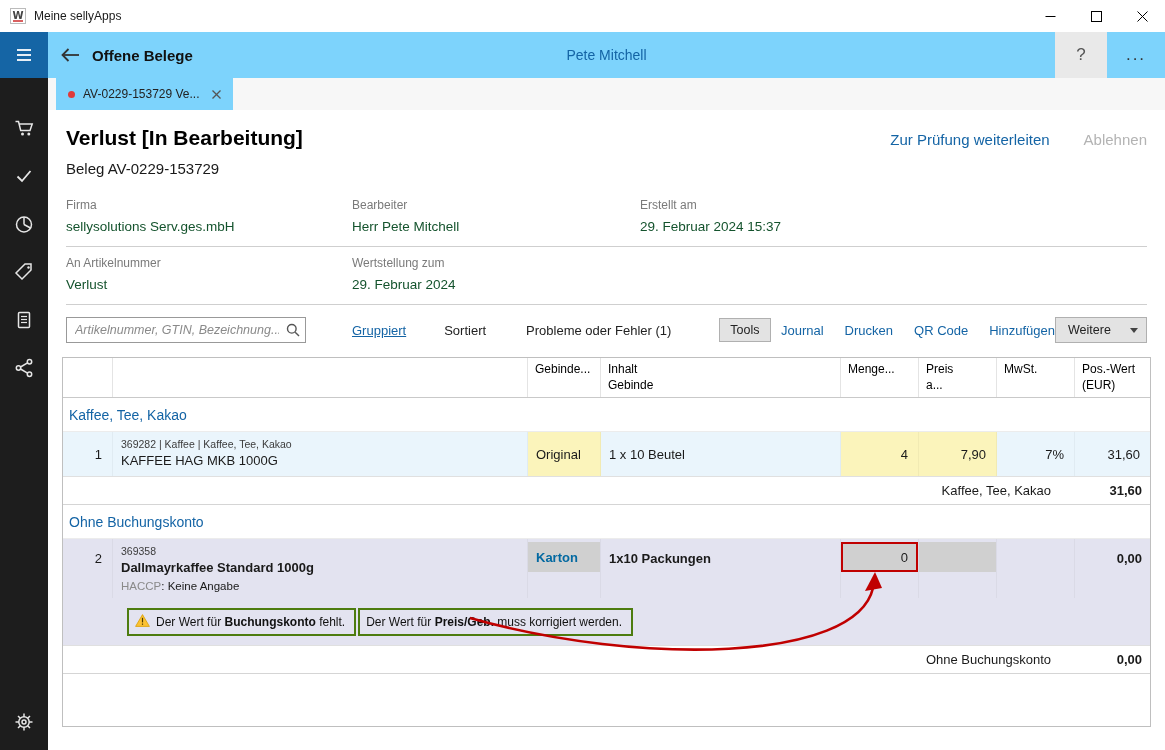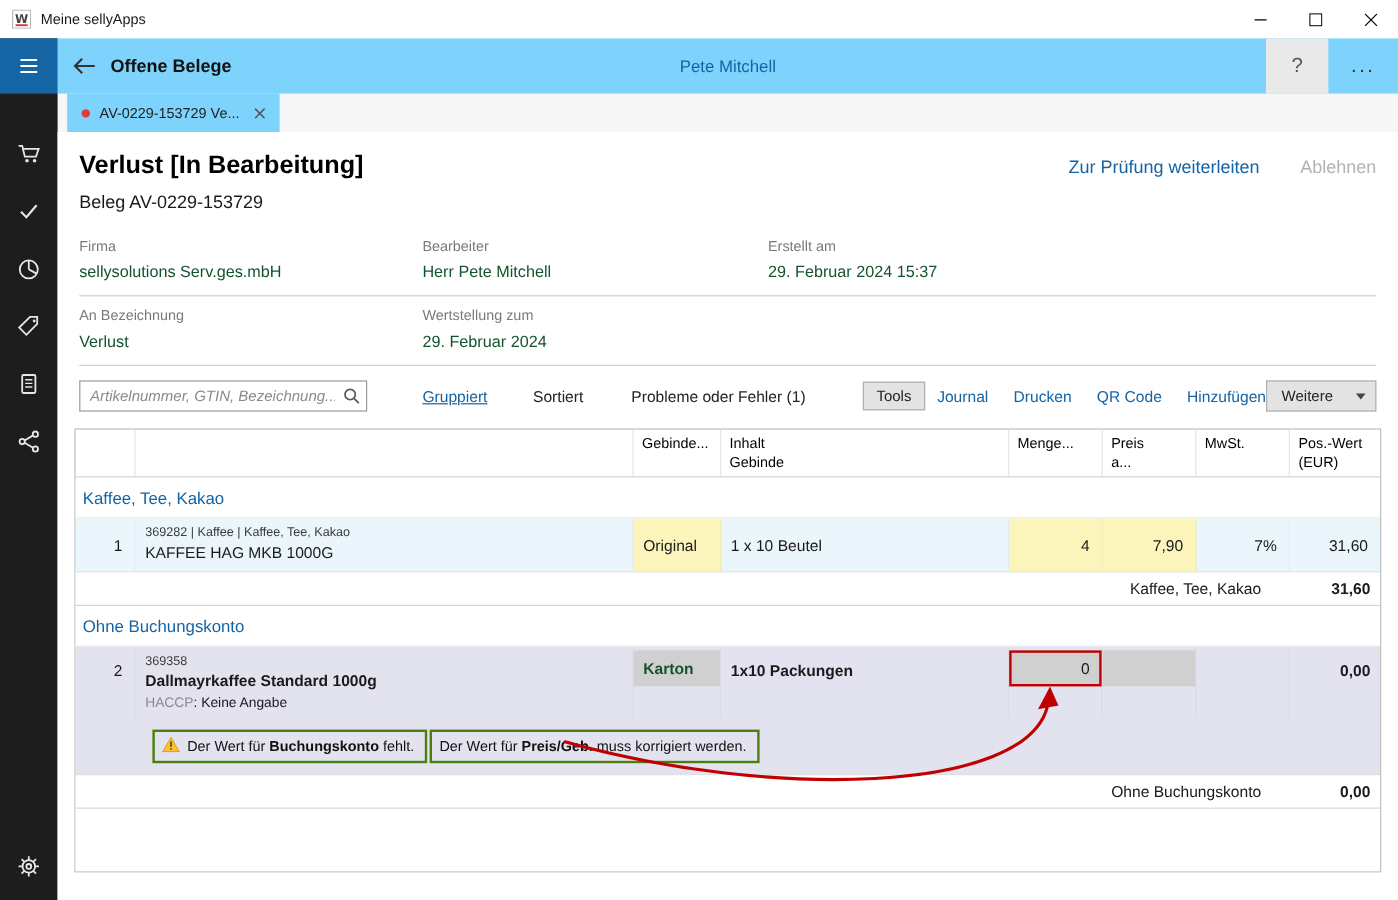--- a/index.html
+++ b/index.html
@@ -90,21 +90,21 @@
   .subtotal { display:flex; justify-content:flex-end; align-items:center; height:29px; background:#fff; border-top:1px solid #e0e0e0; border-bottom:1px solid #d5d5d5; font-size:13px; }
   .subtotal .stl { padding-right:24px; }
   .subtotal .stv { width:75px; text-align:right; font-weight:bold; padding-right:8px; }
 
   .row2-wrap { background:#e3e3f0; padding-bottom:9px; }
   .row2-main { min-height:48px; }
   .c-num2 { text-align:right; padding:12px 10px 0; font-size:13px; }
   .bold { font-weight:bold; }
   .haccp { font-size:11.5px; margin-top:5px; }
   .haccp .hl { color:#8a8a8a; }
-  .gray-pill { background:#d0d0d0; height:30px; margin-top:3px; display:flex; align-items:center; padding-left:8px; font-weight:bold; color:#14532d; }
+  .gray-pill { background:#d0d0d0; height:30px; margin-top:3px; display:flex; align-items:center; padding-left:8px; font-weight:bold; color:#0369a1; }
   .c-inhalt2 { padding:12px 8px 0; font-weight:bold; }
   .menge-cell { background:#d0d0d0; height:30px; margin-top:3px; border:2px solid #c00000; display:flex; align-items:center; justify-content:flex-end; padding-right:8px; }
   .preis-cell { background:#d0d0d0; height:30px; margin-top:3px; }
   .c-wert2 { text-align:right; padding:12px 8px 0; font-weight:bold; }
   .warnings { display:flex; gap:2px; margin:10px 0 0 64px; }
   .warnbox { border:2px solid #4d7c0f; padding:4px 9px 4px 6px; display:flex; align-items:center; gap:6px; font-size:12px; color:#111; }
   .filler { height:52px; background:#fff; }
 
   .arrow-overlay { position:absolute; left:0; top:0; width:1165px; height:750px; pointer-events:none; z-index:20; }
 </style>
@@ -270,21 +270,21 @@
               <div class="info-label">Bearbeiter</div>
               <div class="info-value">Herr Pete Mitchell</div>
             </div>
             <div>
               <div class="info-label">Erstellt am</div>
               <div class="info-value">29. Februar 2024 15:37</div>
             </div>
           </div>
           <div class="info-row">
             <div>
-              <div class="info-label">An Bezeichnung</div>
+              <div class="info-label">An Artikelnummer</div>
               <div class="info-value">Verlust</div>
             </div>
             <div>
               <div class="info-label">Wertstellung zum</div>
               <div class="info-value">29. Februar 2024</div>
             </div>
           </div>
         </div>
 
         <div class="toolbar">

